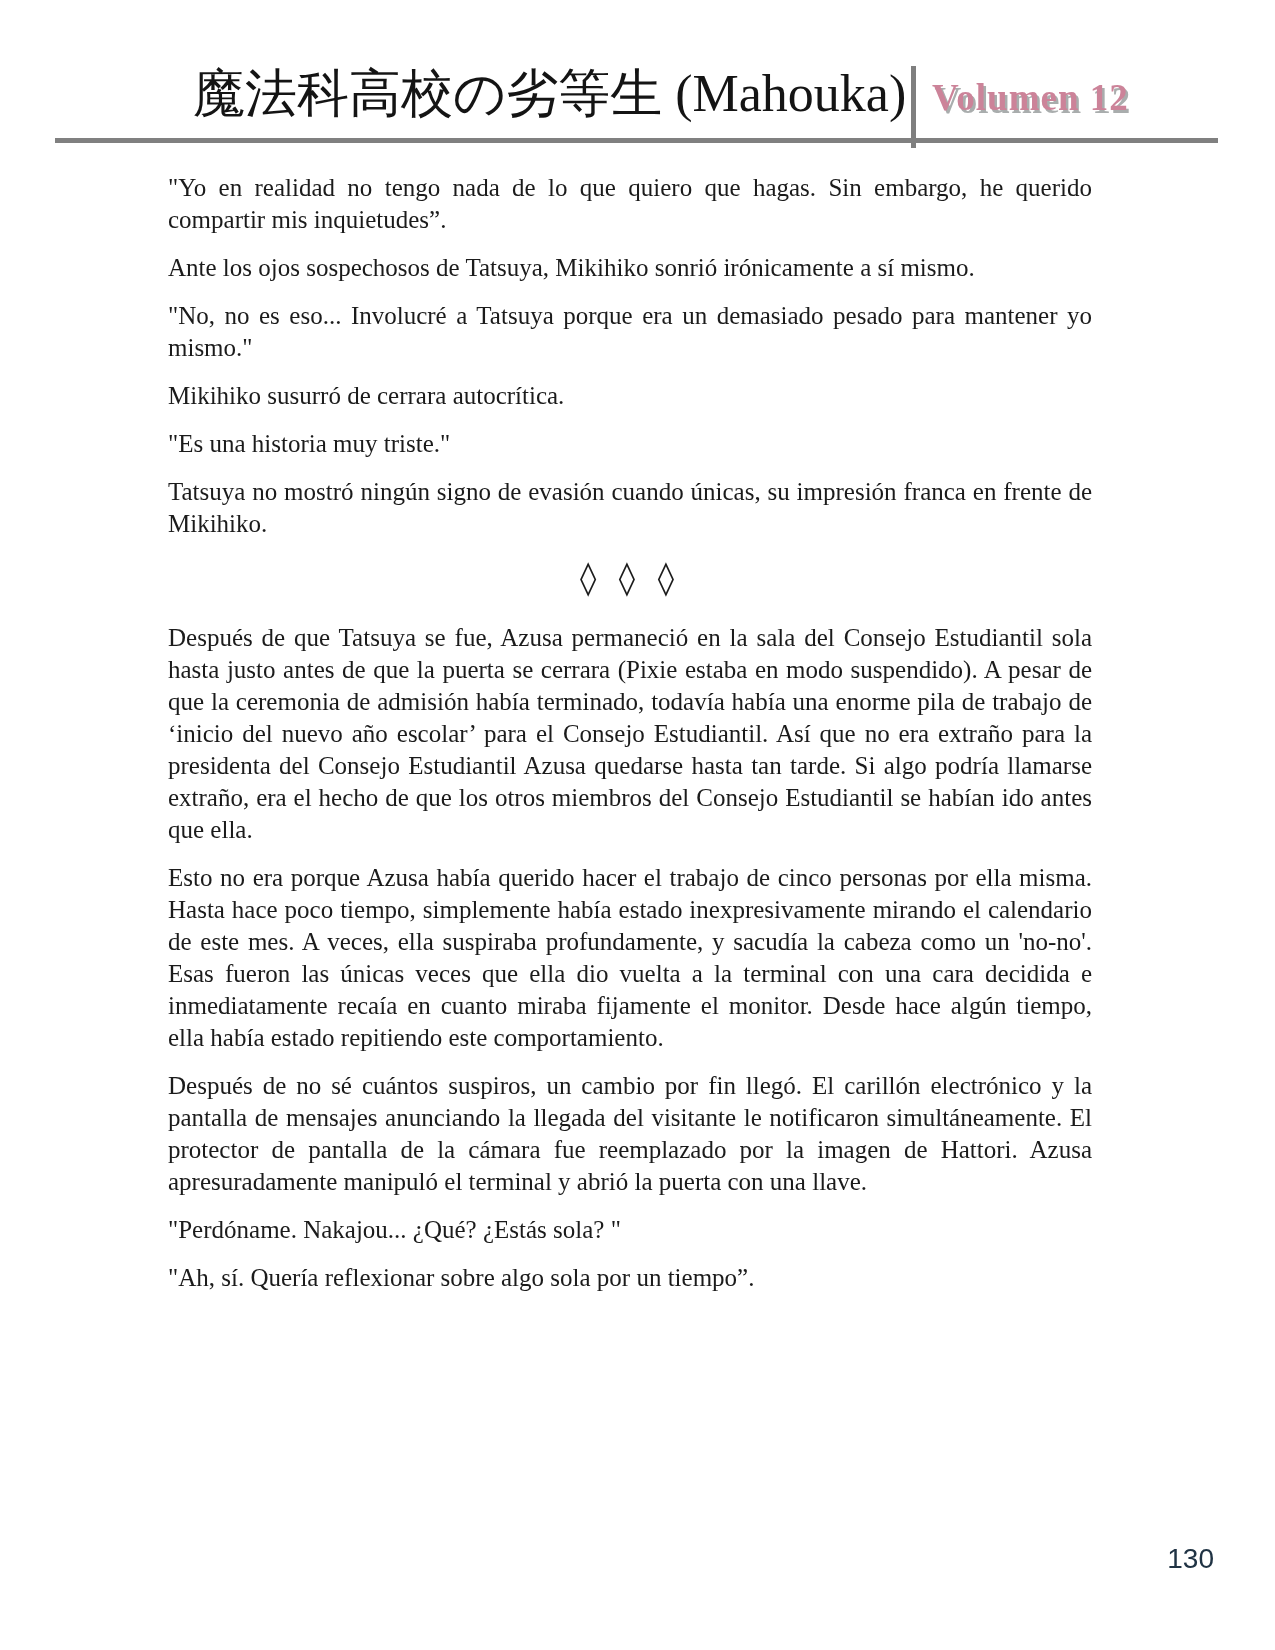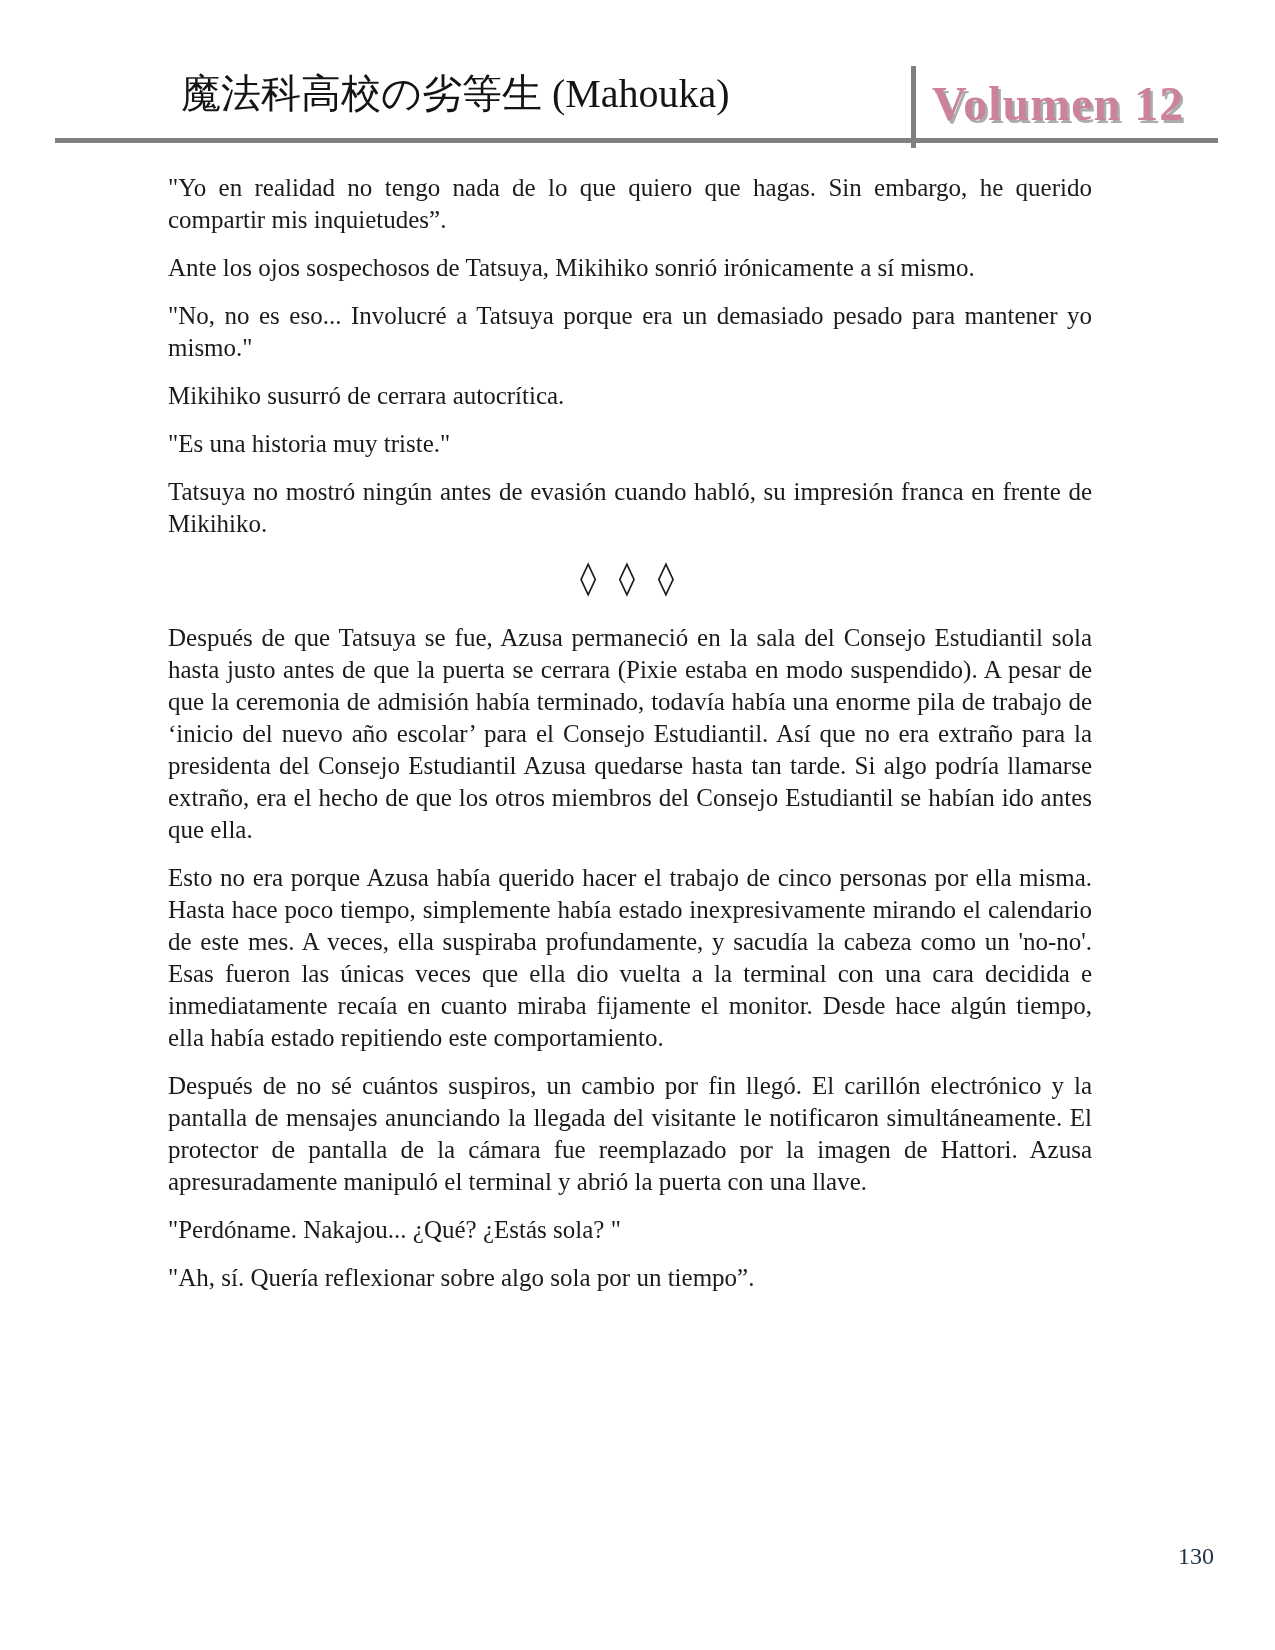--- a/index.html
+++ b/index.html
@@ -15,41 +15,41 @@
   .page {
     width: 1275px;
     height: 1650px;
     position: relative;
     background: #ffffff;
   }
   
   .header { position: absolute; left: 0; top: 0; width: 1275px; height: 150px; }
   .book-title {
     position: absolute;
-    left: 181px;
+    left: 193px;
     top: 70px;
-    font-size: 40px;
+    font-size: 52px;
     line-height: 48px;
     color: #141414;
     white-space: nowrap;
     font-family: "Liberation Serif", "DejaVu Serif", serif;
   }
   .header-vbar {
     position: absolute;
     left: 911px;
     top: 66px;
     width: 5px;
     height: 82px;
     background: #7f7f7f;
   }
   .volume-label {
     position: absolute;
     left: 932px;
     top: 76px;
-    font-size: 48px;
+    font-size: 37px;
     font-weight: bold;
     letter-spacing: 1px;
     color: #cc8399;
     text-shadow: 2.5px 2.5px 0 #a9adad;
     font-family: "Liberation Serif", "DejaVu Serif", serif;
     white-space: nowrap;
   }
   .header-rule {
     position: absolute;
     left: 55px;
@@ -79,44 +79,44 @@
     margin: 8px 0 22px 0;
     color: #1b1b1b;
     font-family: "DejaVu Sans", sans-serif;
     letter-spacing: 6px;
   }
   
   .page-number {
     position: absolute;
     right: 61px;
     top: 1543px;
-    font-size: 24px;
+    font-size: 28px;
     color: #203344;
-    font-family: Liberation Serif, serif;
+    font-family: Liberation Sans, sans-serif;
   }
 </style>
 </head>
 <body>
 
 <div class="page">
 
   <div class="header">
     <div class="book-title">魔法科高校の劣等生 (Mahouka)</div>
     <div class="header-vbar"></div>
     <div class="volume-label">Volumen 12</div>
     <div class="header-rule"></div>
   </div>
 
   <div class="content">
     <p>"Yo en realidad no tengo nada de lo que quiero que hagas. Sin embargo, he querido compartir mis inquietudes”.</p>
     <p>Ante los ojos sospechosos de Tatsuya, Mikihiko sonrió irónicamente a sí mismo.</p>
     <p>"No, no es eso... Involucré a Tatsuya porque era un demasiado pesado para mantener yo mismo."</p>
     <p>Mikihiko susurró de cerrara autocrítica.</p>
     <p>"Es una historia muy triste."</p>
-    <p>Tatsuya no mostró ningún antes de evasión cuando habló, su impresión franca en frente de Mikihiko.</p>
+    <p>Tatsuya no mostró ningún signo de evasión cuando únicas, su impresión franca en frente de Mikihiko.</p>
     <div class="separator">◊ ◊ ◊</div>
     <p>Después de que Tatsuya se fue, Azusa permaneció en la sala del Consejo Estudiantil sola hasta justo antes de que la puerta se cerrara (Pixie estaba en modo suspendido). A pesar de que la ceremonia de admisión había terminado, todavía había una enorme pila de trabajo de ‘inicio del nuevo año escolar’ para el Consejo Estudiantil. Así que no era extraño para la presidenta del Consejo Estudiantil Azusa quedarse hasta tan tarde. Si algo podría llamarse extraño, era el hecho de que los otros miembros del Consejo Estudiantil se habían ido antes que ella.</p>
     <p>Esto no era porque Azusa había querido hacer el trabajo de cinco personas por ella misma. Hasta hace poco tiempo, simplemente había estado inexpresivamente mirando el calendario de este mes. A veces, ella suspiraba profundamente, y sacudía la cabeza como un 'no-no'. Esas fueron las únicas veces que ella dio vuelta a la terminal con una cara decidida e inmediatamente recaía en cuanto miraba fijamente el monitor. Desde hace algún tiempo, ella había estado repitiendo este comportamiento.</p>
     <p>Después de no sé cuántos suspiros, un cambio por fin llegó. El carillón electrónico y la pantalla de mensajes anunciando la llegada del visitante le notificaron simultáneamente. El protector de pantalla de la cámara fue reemplazado por la imagen de Hattori. Azusa apresuradamente manipuló el terminal y abrió la puerta con una llave.</p>
     <p>"Perdóname. Nakajou... ¿Qué? ¿Estás sola? "</p>
     <p>"Ah, sí. Quería reflexionar sobre algo sola por un tiempo”.</p>
   </div>
 
   <div class="page-number">130</div>
 

